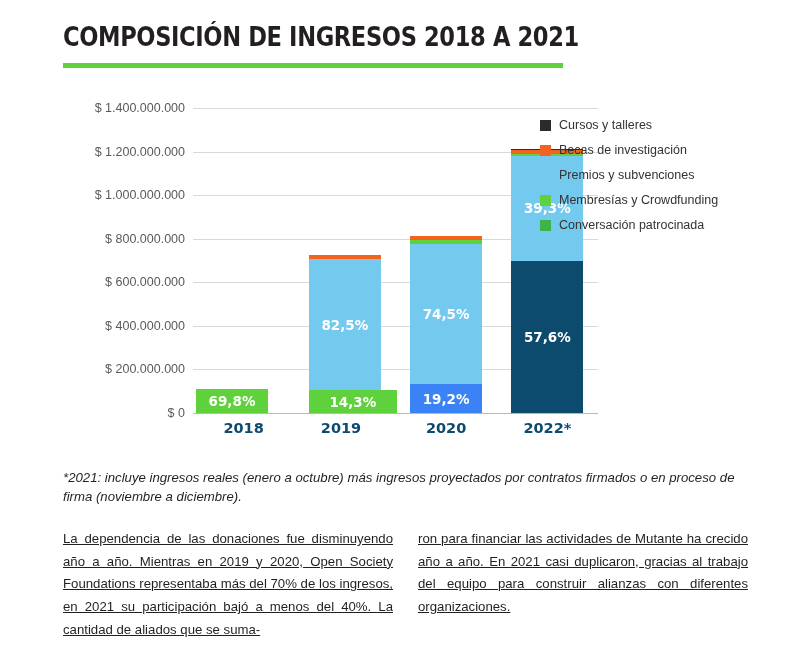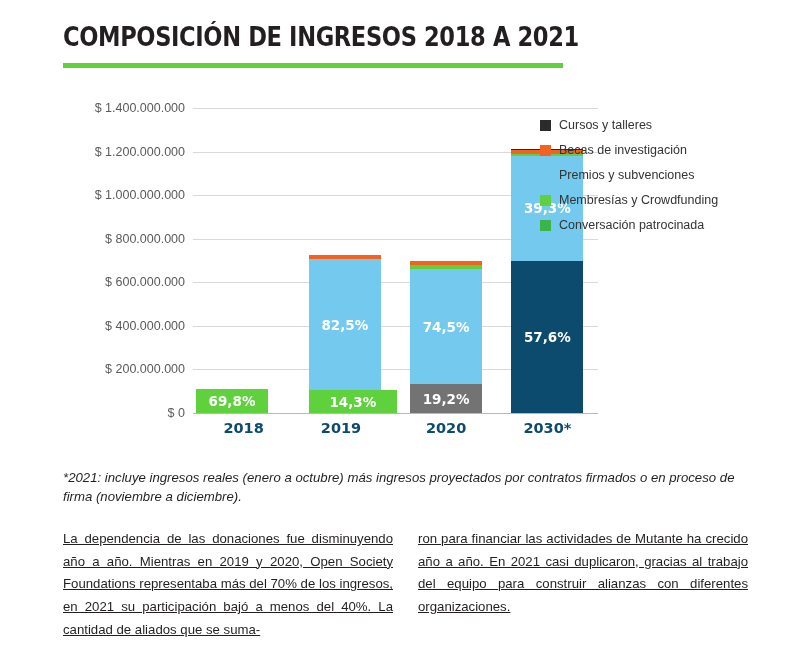--- a/index.html
+++ b/index.html
@@ -119,44 +119,44 @@
           <div class="seg" style="height: 130.714px; background: rgb(116, 201, 239);">
             <span>82,5%</span>
           </div>
           <div class="seg" style="height: 22.875px; background: rgb(95, 209, 60); padding-left: 16px;">
             <span>14,3%</span>
           </div>
         </div>
         <div class="bar-col" style="left: 217.125px;">
           <div class="seg" style="height: 4.79286px; background: rgb(244, 98, 31);"></div>
           <div class="seg" style="height: 3.92143px; background: rgb(95, 209, 60);"></div>
-          <div class="seg" style="height: 115px; background: rgb(116, 201, 239);">
+          <div class="seg" style="height: 140px; background: rgb(116, 201, 239);">
             <span>74,5%</span>
           </div>
-          <div class="seg" style="height: 28.7571px; background: #737373;">
+          <div class="seg" style="height: 28.7571px; background: #3b82f6;">
             <span>19,2%</span>
           </div>
         </div>
         <div class="bar-col" style="left: 318.375px;">
           <div class="seg" style="height: 1.30714px; background: rgb(43, 43, 43);"></div>
           <div class="seg" style="height: 4.35714px; background: rgb(244, 98, 31);"></div>
           <div class="seg" style="height: 2.17857px; background: rgb(95, 209, 60);"></div>
           <div class="seg" style="height: 104.136px; background: rgb(116, 201, 239);">
             <span>39,3%</span>
           </div>
           <div class="seg" style="height: 152.5px; background: #0c4a6e;">
             <span>57,6%</span>
           </div>
         </div>
       </div>
     <div class="xlabels" id="xlabels">
         <div class="xlabel" style="left: 14.625px;">2018</div>
         <div class="xlabel" style="left: 112px;">2019</div>
         <div class="xlabel" style="left: 217.125px;">2020</div>
-        <div class="xlabel" style="left: 318.375px;">2030*</div>
+        <div class="xlabel" style="left: 318.375px;">2022*</div>
       </div>
   </div>
 
   <div class="legend" id="legend">
       <div class="legend-item">
         <span class="legend-swatch" style="background: rgb(43, 43, 43);"></span>
         <span class="legend-label">Cursos y talleres</span>
       </div>
       <div class="legend-item">
         <span class="legend-swatch" style="background: rgb(244, 98, 31);"></span>

